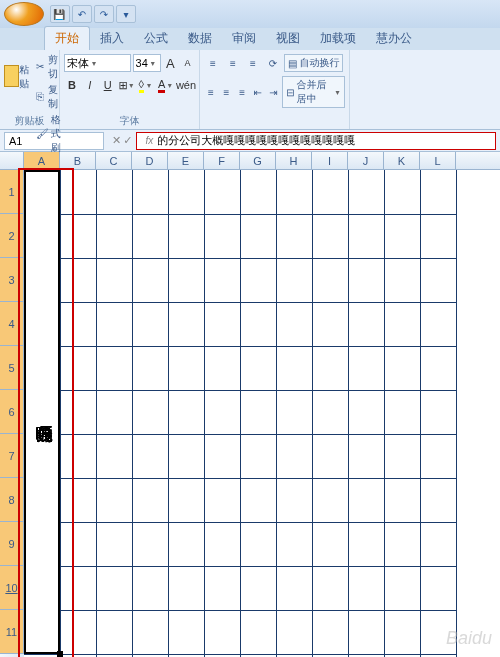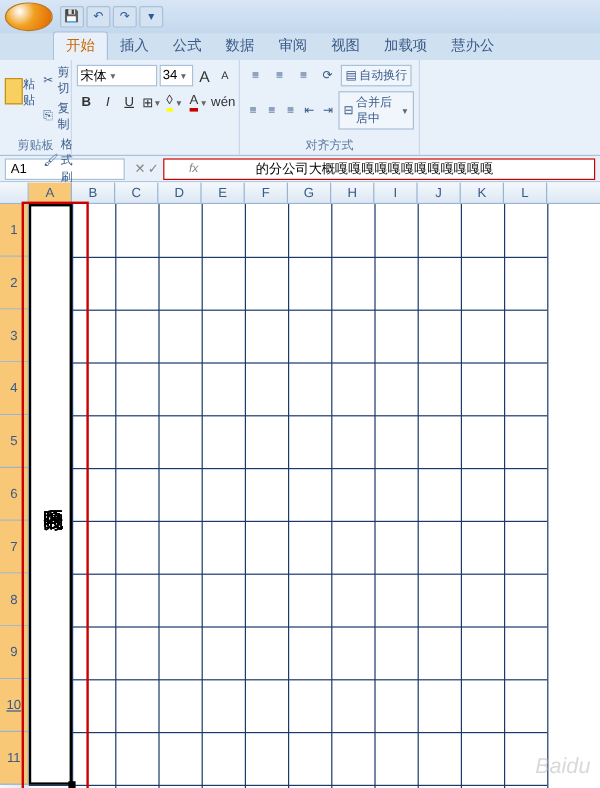--- a/index.html
+++ b/index.html
@@ -28,21 +28,21 @@
 .font-size { width: 30px; }
 .dd { width: 10px; font-size: 8px; color: #666; text-align: center; }
 .fbtn { width: 18px; height: 18px; border: 1px solid transparent; display: flex; align-items: center; justify-content: center; font-size: 11px; color: #333; }
 .align-group { width: 150px; }
 .align-row { display: flex; gap: 2px; margin: 2px 0; align-items: center; }
 .abtn { width: 18px; height: 18px; display: flex; align-items: center; justify-content: center; font-size: 10px; color: #3a5a88; }
 .wrap-btn { font-size: 10px; color: #3a5a88; border: 1px solid #a8c0d8; padding: 1px 3px; background: #f0f6fc; display: flex; align-items: center; gap: 2px; }
 .namebox-row { height: 22px; background: #e8f0fa; display: flex; align-items: center; border-bottom: 1px solid #a8c0d8; }
 .namebox { width: 100px; height: 18px; border: 1px solid #a8c0d8; background: #fff; margin: 0 4px; display: flex; align-items: center; padding: 0 4px; font-size: 11px; }
 .fx-btns { display: flex; gap: 2px; margin: 0 4px; color: #888; font-size: 11px; }
-.formula-bar { flex: 1; height: 18px; border: 1px solid #c00; background: #fff; display: flex; align-items: center; padding: 0 20px; font-size: 11px; margin-right: 4px; gap: 44px; }
+.formula-bar { flex: 1; height: 18px; border: 1px solid #c00; background: #fff; display: flex; align-items: center; padding: 0 8px; font-size: 11px; margin-right: 4px; }
 .fx-label { font-style: italic; color: #888; margin-right: 4px; font-size: 10px; }
 .sheet-area { position: relative; background: #fff; height: 505px; overflow: hidden; }
 .col-headers { display: flex; height: 18px; background: linear-gradient(#f4f8fc,#dce8f4); border-bottom: 1px solid #9ab4d0; }
 .corner { width: 24px; border-right: 1px solid #9ab4d0; background: linear-gradient(#f4f8fc,#dce8f4); }
 .col-h { border-right: 1px solid #9ab4d0; text-align: center; font-size: 11px; color: #3a5a88; line-height: 18px; }
 .col-h.sel { background: #f8c877; }
 .grid-body { display: flex; height: 487px; }
 .row-headers { width: 24px; background: linear-gradient(90deg,#f4f8fc,#dce8f4); }
 .row-h { border-bottom: 1px solid #9ab4d0; border-right: 1px solid #9ab4d0; text-align: center; font-size: 11px; color: #3a5a88; display: flex; align-items: center; justify-content: center; }
 .row-h.sel { background: #f8c877; }
@@ -130,20 +130,21 @@
           <span class="dd">▾</span>
         </div>
       <div class="fbtn">
           <span style="border-bottom:3px solid #c00">A</span>
           <span class="dd">▾</span>
         </div>
       <div class="fbtn">
           <span>wén</span>
         </div>
     </div>
+    <div class="group-label">字体</div>
   </div>
 
   <div class="group align-group">
     <div class="align-row">
       <div class="abtn">≡</div>
       <div class="abtn">≡</div>
       <div class="abtn">≡</div>
       <div class="abtn">⟳</div>
       <div class="wrap-btn">
           <span>▤</span>
@@ -155,21 +156,20 @@
       <div class="abtn">≡</div>
       <div class="abtn">≡</div>
       <div class="abtn">⇤</div>
       <div class="abtn">⇥</div>
       <div class="wrap-btn">
           <span>⊟</span>
           <span>合并后居中</span>
           <span class="dd">▾</span>
         </div>
     </div>
-    <div class="group-label">对齐方式</div>
   </div>
 </div>
 
 <div class="namebox-row">
   <div class="namebox">
       <span>A1</span>
     </div>
   <div class="fx-btns">
     <span>✕</span>
     <span>✓</span>

